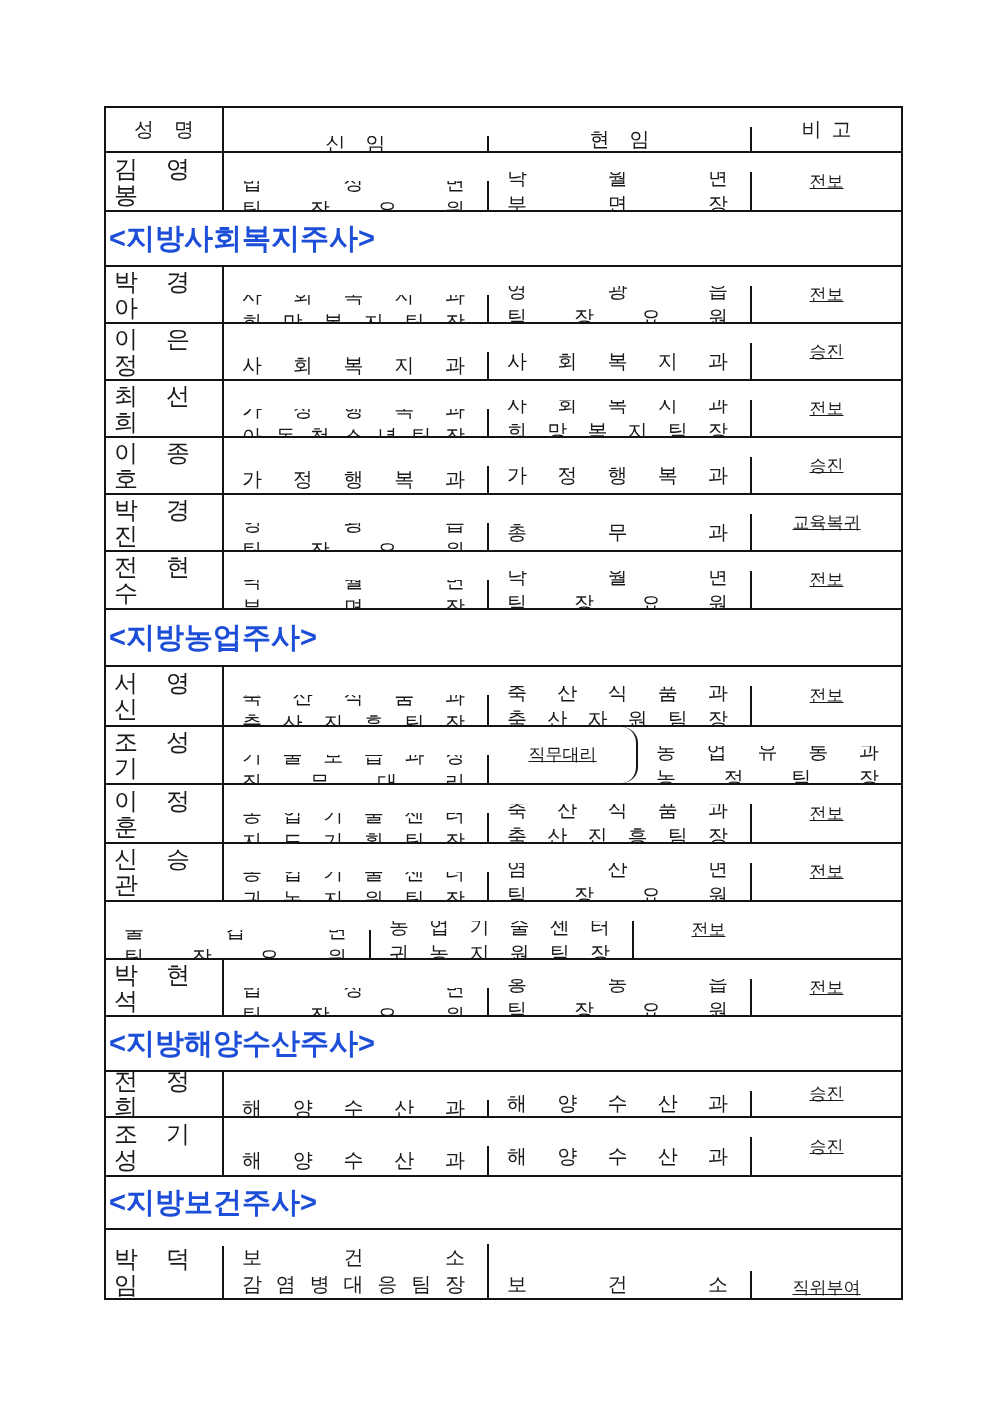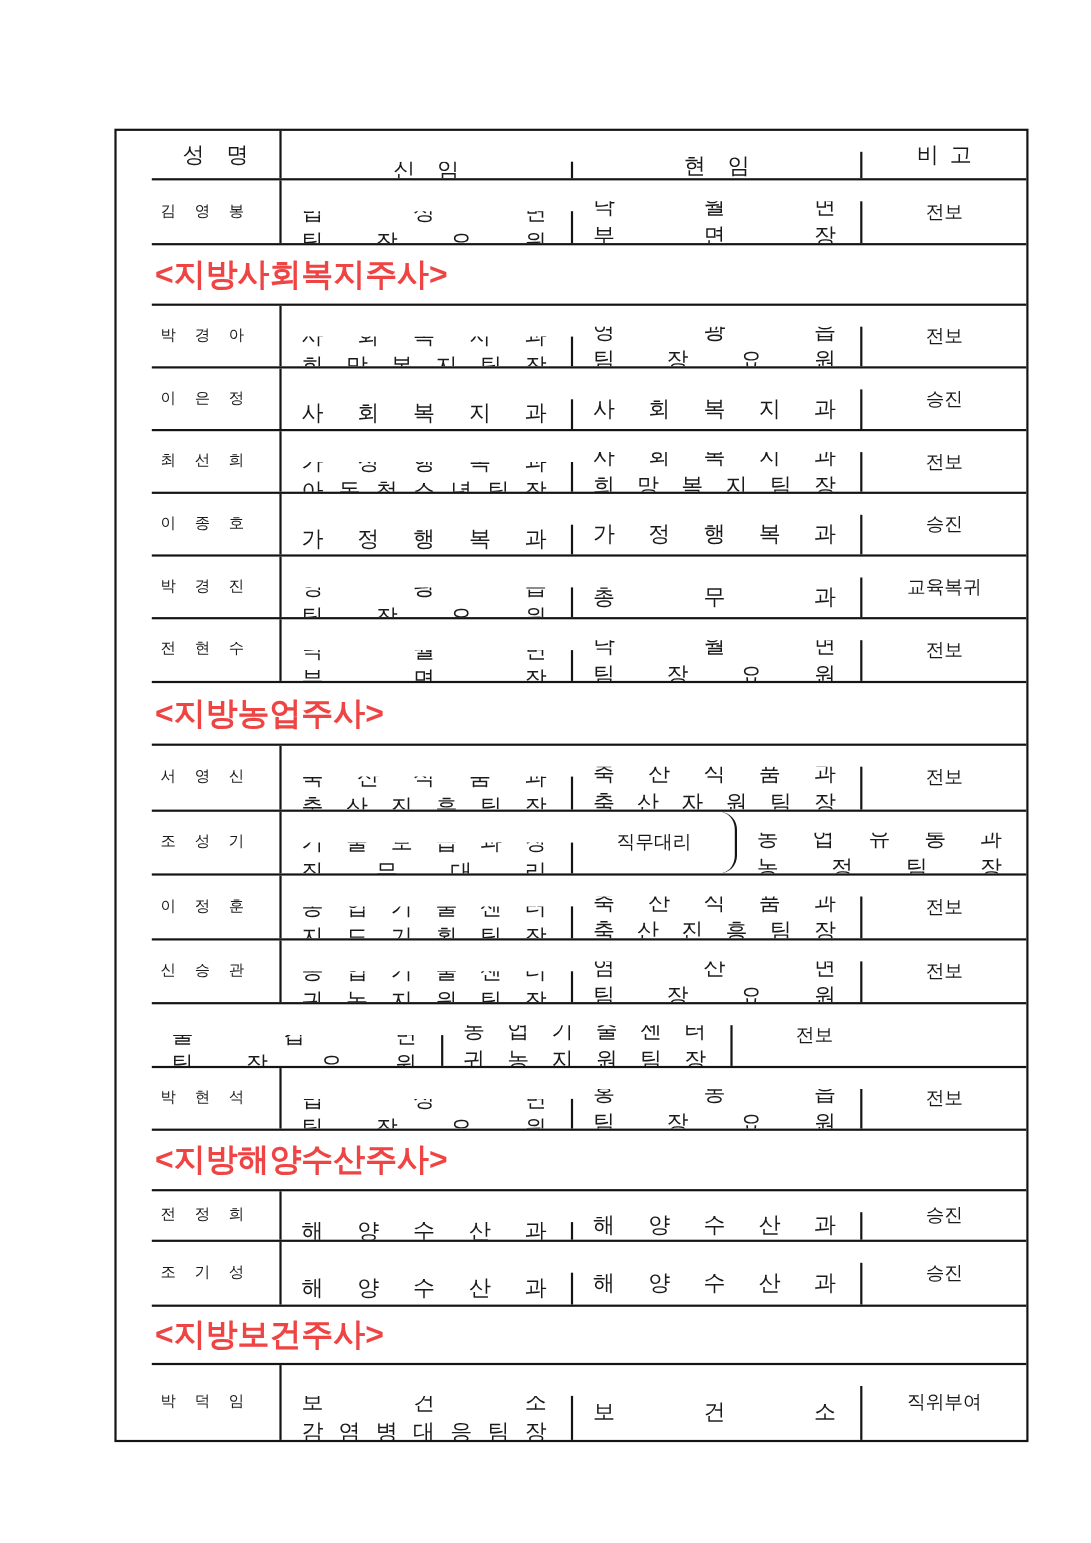--- a/index.html
+++ b/index.html
@@ -5,62 +5,61 @@
   html,body { margin:0; padding:0; background:#ffffff; }
   .page {
     position:relative;
     width:992px; height:1403px;
     background:#ffffff;
     font-family:"Liberation Serif","DejaVu Serif",serif;
     color:#1a1a1a;
     overflow:hidden;
   }
   .tbl {
-    position:absolute; left:104px; top:117px;
+    position:absolute; left:104px; top:106px;
     width:795px;
     border:2px solid #141414;
     box-sizing:content-box;
-    padding-left:32px;
   }
   .row { display:flex; box-sizing:border-box; border-bottom:2px solid #141414; }
-  .row:last-child { border-bottom:none; }
+  .row:last-child { border-bottom:none;align-items:flex-end; }
   .c {
     box-sizing:border-box;
     border-right:2px solid #141414;
     display:flex; flex-direction:column; justify-content:center;
     overflow:hidden;
   }
   .c:last-child { border-right:none; }
   .c-name { width:118px; }
   .c-new  { width:265px;margin-top:28px; }
   .c-cur  { width:263px;margin-top:19px; }
   .c-rem  { width:149px; align-items:center; justify-content:center;border-radius:16px; }
 
   .jline {
     text-align:justify;
     text-align-last:justify;
     -moz-text-align-last:justify;
     font-size:20px; line-height:27px;
     padding:0 22px 0 18px;
   }
   .c-name .jline {
-    font-size:14px; line-height:26px;
+    font-size:24px; line-height:26px;
     padding:0 32px 0 8px;
   }
-  .rem-text { font-size:17px; line-height:20px; text-align:center; }
+  .rem-text { font-size:17px; line-height:20px; text-align:center;text-decoration:underline; }
 
   .hdr .c { justify-content:center; align-items:center; }
   .hdr-text { font-size:20px; white-space:pre; text-align:center; }
 
   .row-section { align-items:center; }
   .section-title {
     font-family:"Liberation Sans","DejaVu Sans",sans-serif;
     font-weight:800;
     font-size:29px;
-    color:#ef4444;
+    color:#1d4ed8;
     padding-left:3px;
     letter-spacing:0px;
     white-space:nowrap;
   }
 </style>
 </head>
 <body>
 
 <div class="page">
   <div class="tbl">

